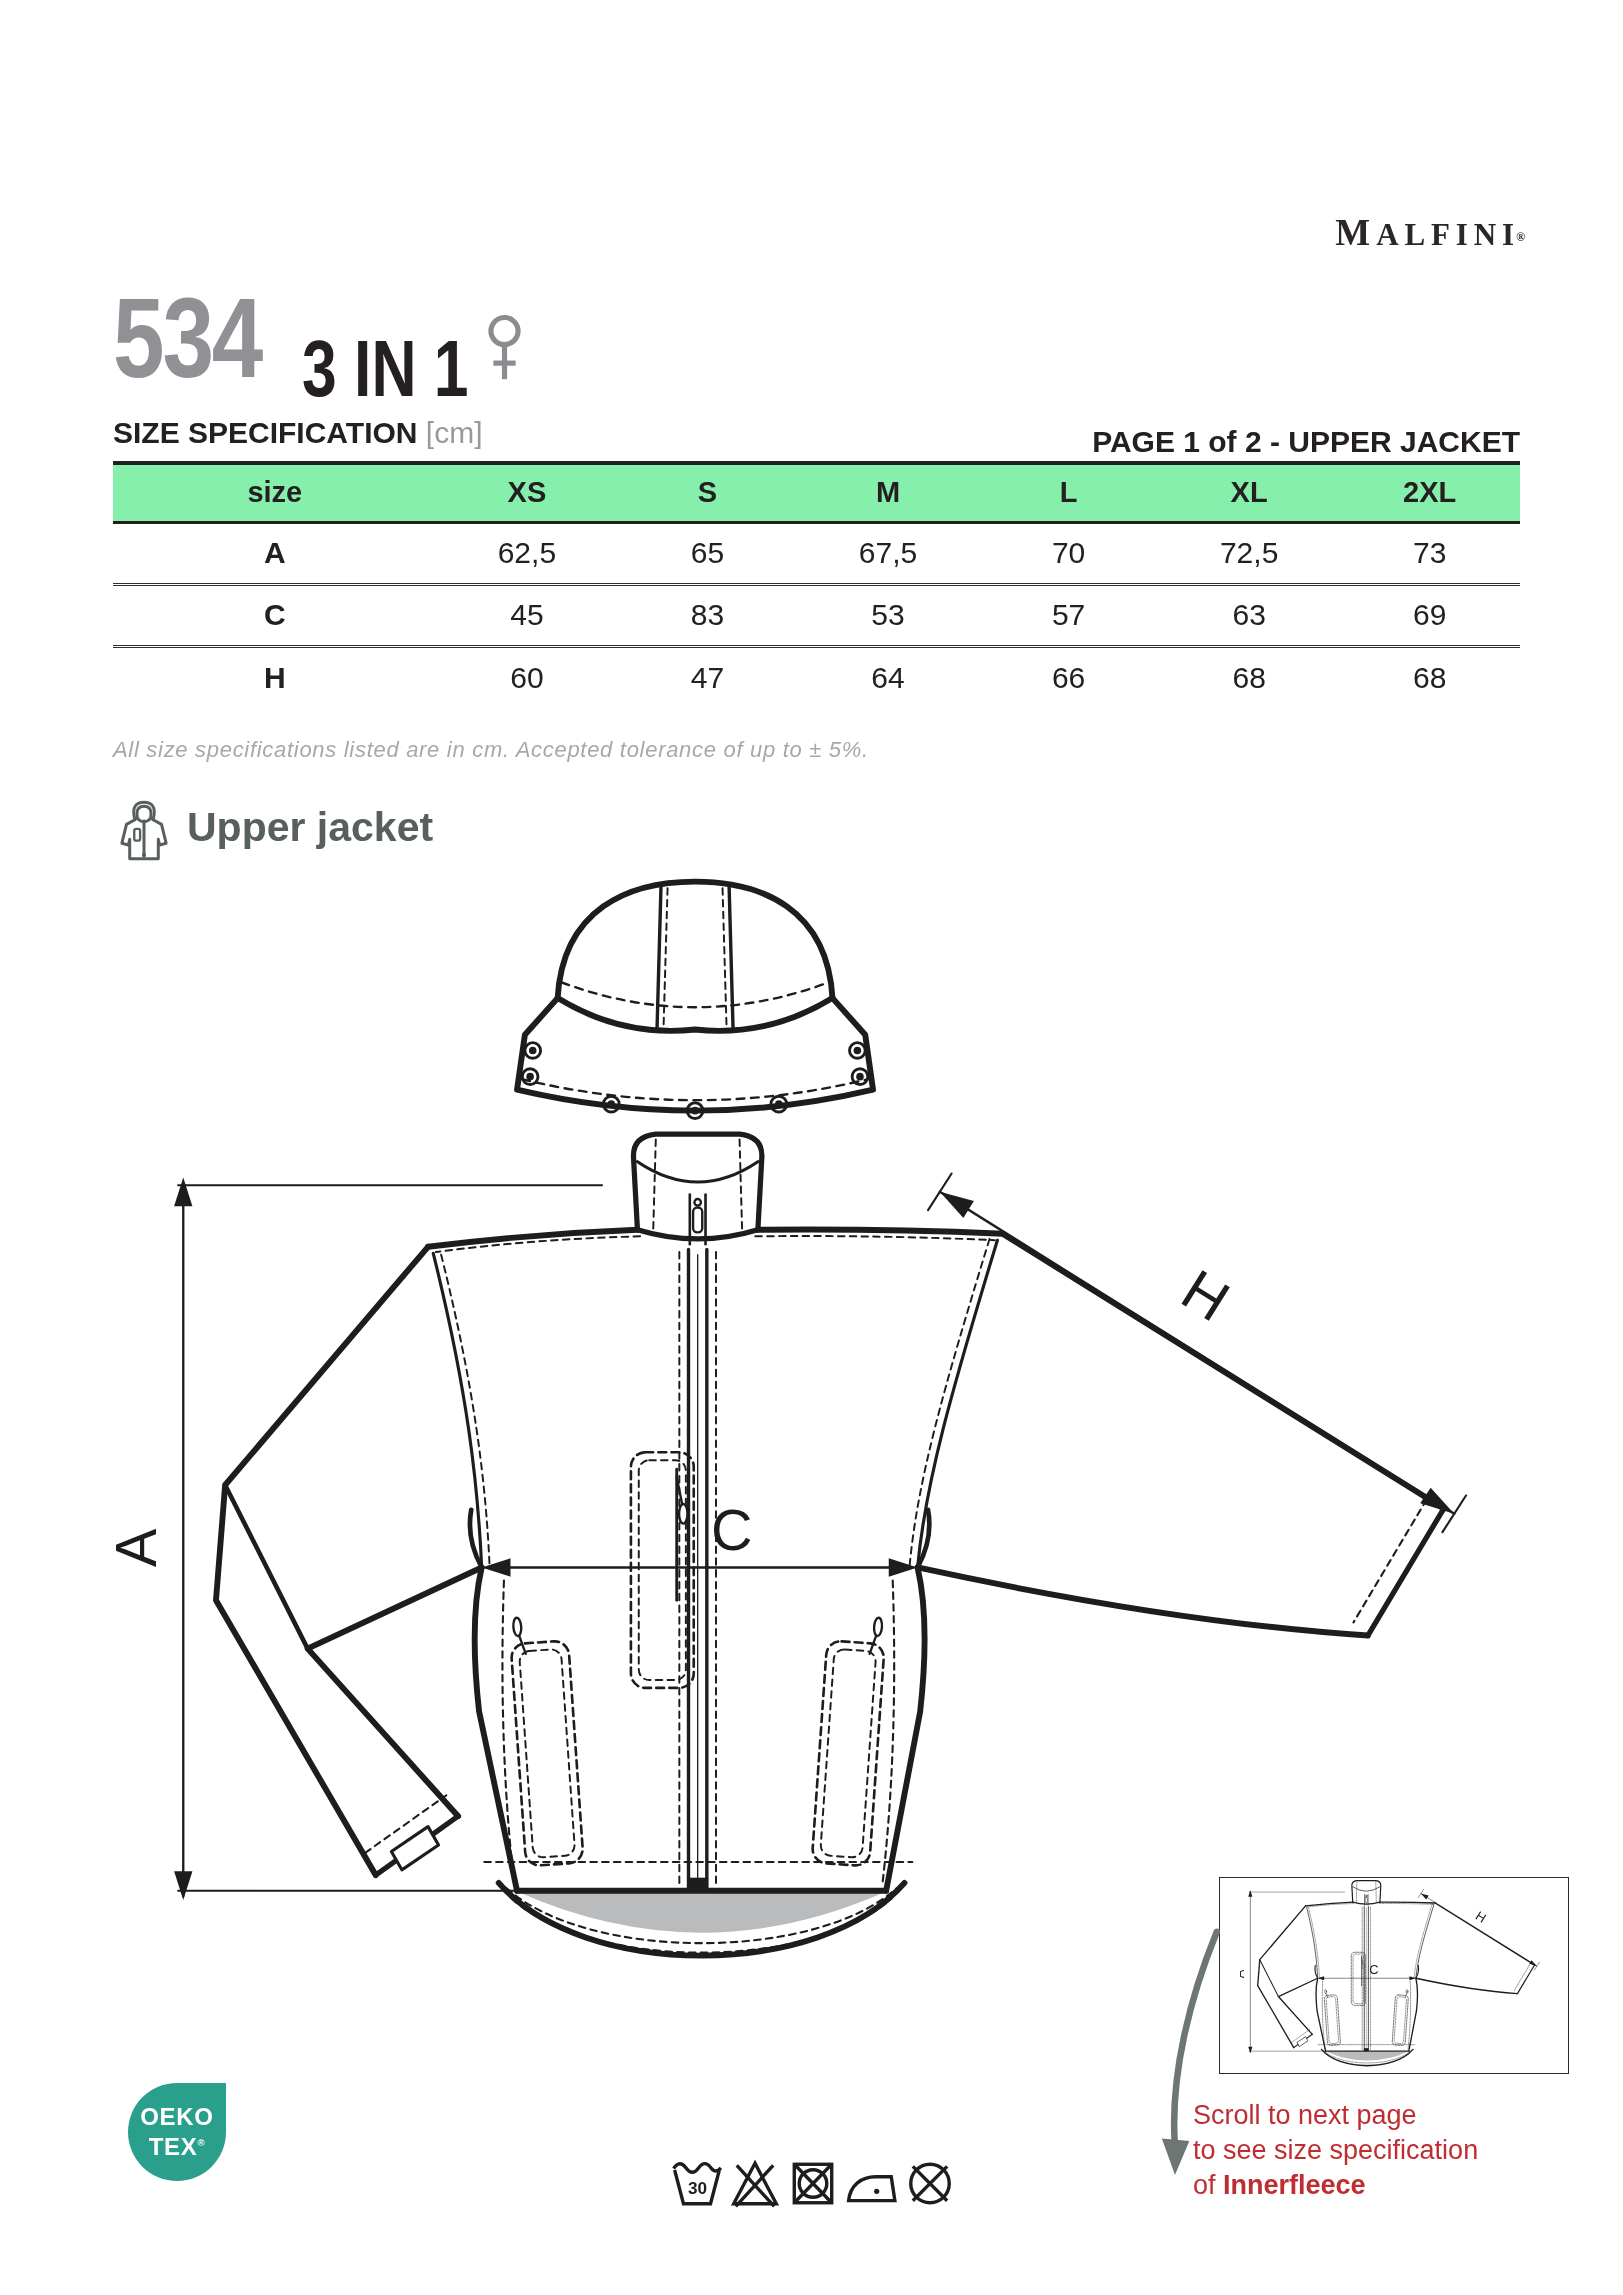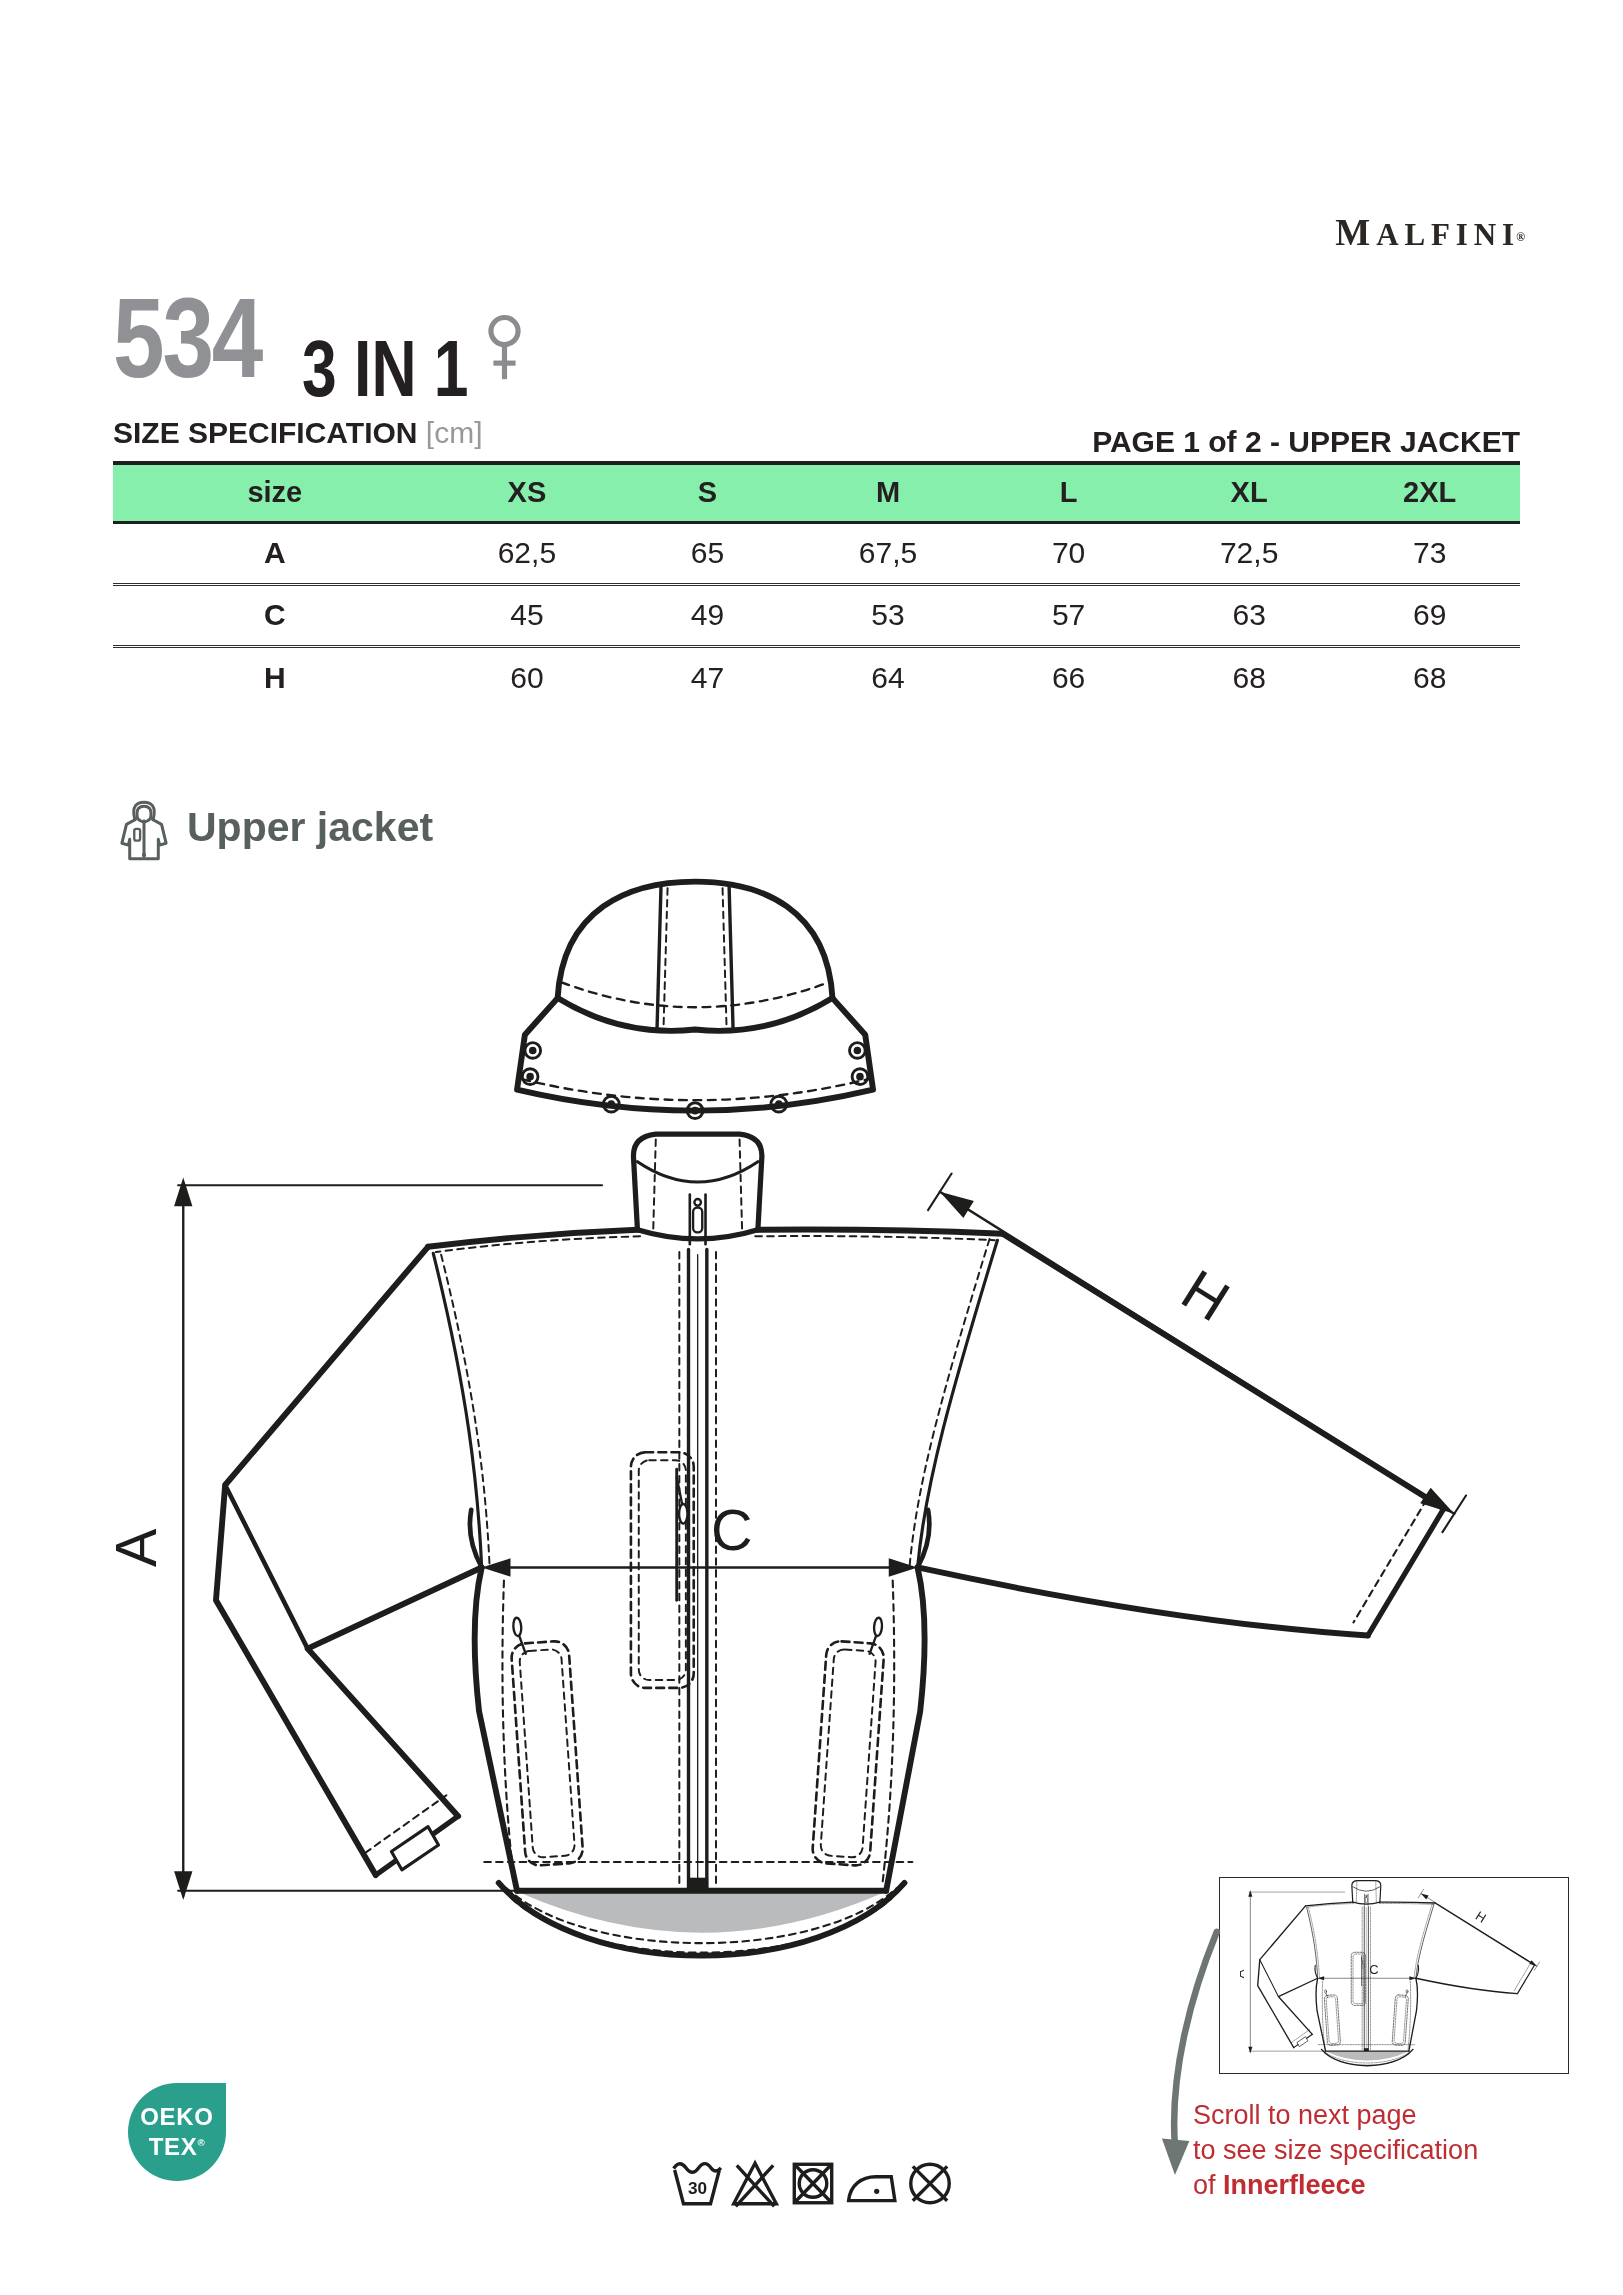--- a/index.html
+++ b/index.html
@@ -112,38 +112,39 @@
         <td>62,5</td>
         <td>65</td>
         <td>67,5</td>
         <td>70</td>
         <td>72,5</td>
         <td>73</td>
       </tr>
       <tr>
         <th>C</th>
         <td>45</td>
-        <td>49</td>
+        <td>83</td>
         <td>53</td>
         <td>57</td>
         <td>63</td>
         <td>69</td>
       </tr>
       <tr>
         <th>H</th>
         <td>60</td>
         <td>47</td>
         <td>64</td>
         <td>66</td>
         <td>68</td>
         <td>68</td>
       </tr>
     </tbody>
   </table>
 
+  <div class="abs note">All size specifications listed are in cm. Accepted tolerance of up to ± 5%.</div>
 
   <svg class="abs" style="left:118px;top:800px" width="52" height="63" viewBox="0 0 40 48">
     <g fill="none" stroke="#57605c" stroke-width="2.3" stroke-linecap="round" stroke-linejoin="round">
       <path d="M 13,15 C 10,4 15,1.5 20,1.5 C 25,1.5 30,4 27,15"></path>
       <path d="M 15,14 C 13.5,6.5 16.5,4.5 20,4.5 C 23.5,4.5 26.5,6.5 25,14"></path>
       <path d="M 15,14 Q 20,19 25,14"></path>
       <path d="M 13,15 L 6.5,18.5 L 3,33 L 8,34.5 L 9,30 L 9,45 L 31,45 L 31,30 L 32,34.5 L 37,33 L 33.5,18.5 L 27,15"></path>
       <line x1="20" y1="16" x2="20" y2="43"></line>
       <rect x="12.5" y="22" width="4.5" height="9" rx="1.5" stroke-width="1.8"></rect>
       <circle cx="20" cy="42" r="1.6" fill="#57605c" stroke="none"></circle>

